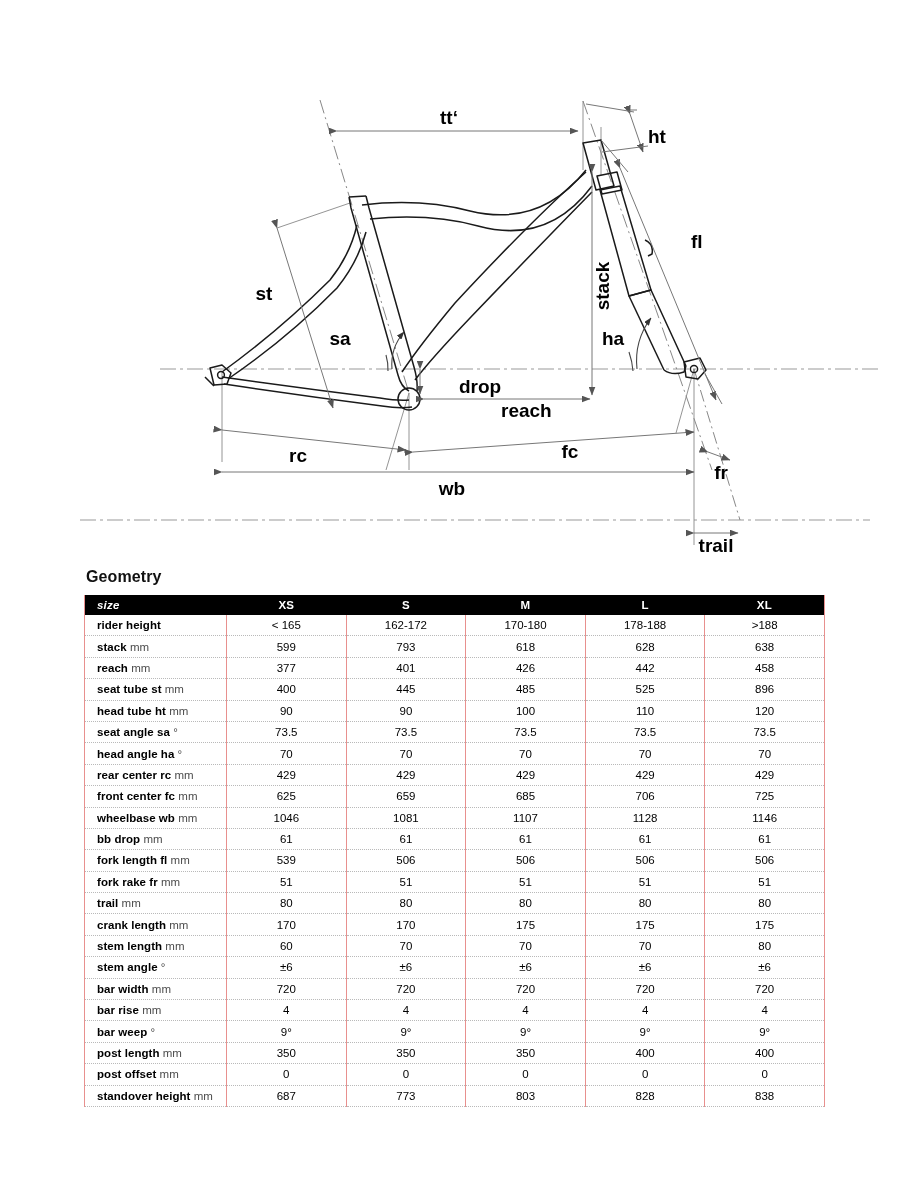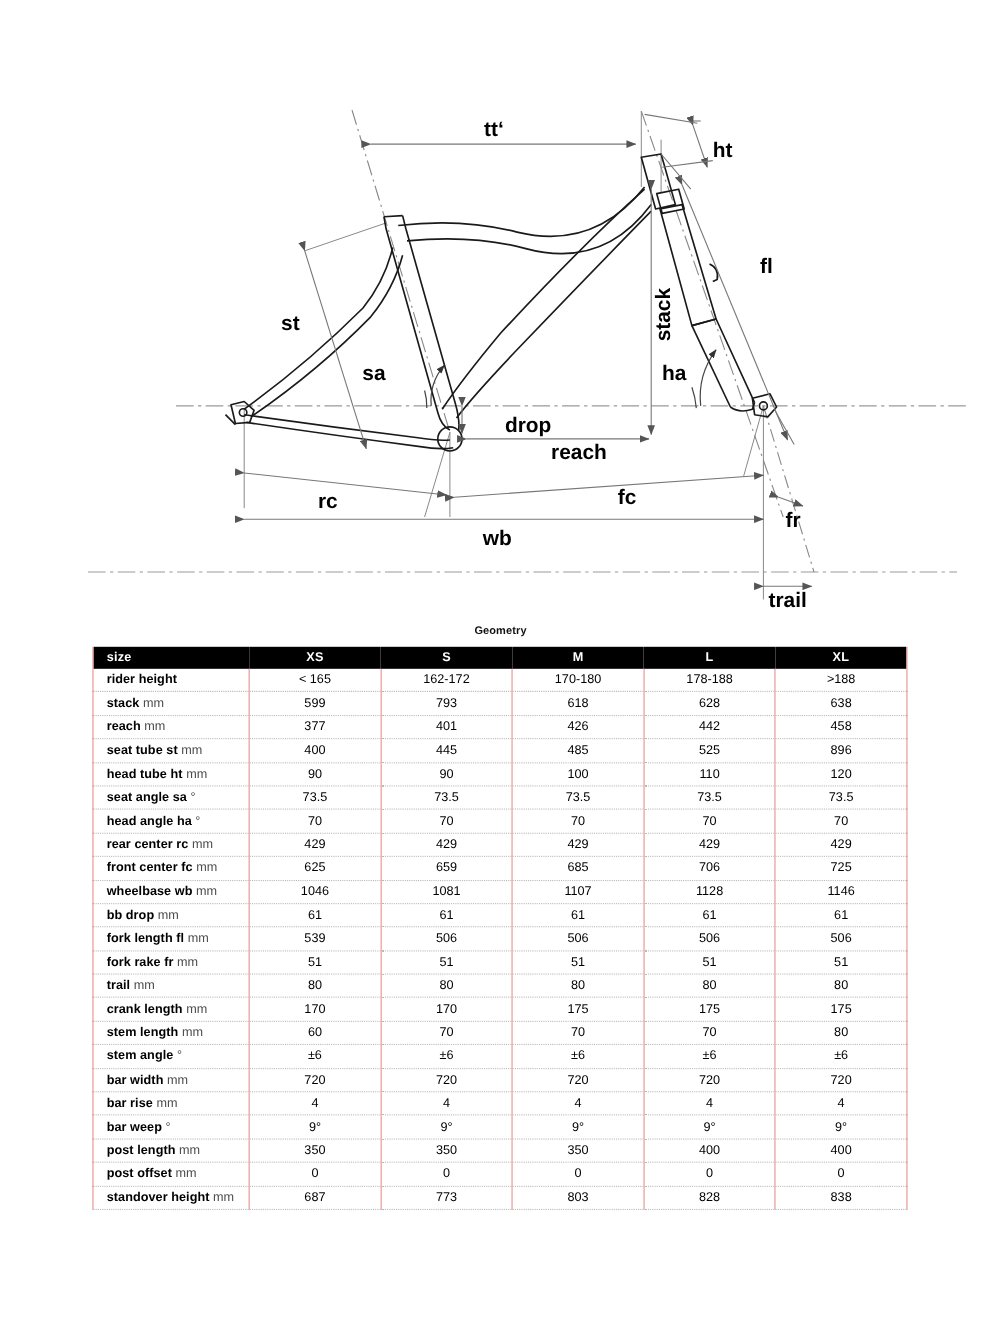--- a/index.html
+++ b/index.html
@@ -37,26 +37,25 @@
   }
 
   
   #geometry-section {
     position: absolute;
     left: 84px;
     top: 568px;
     width: 740px;
   }
   #geometry-title {
-    font-size: 10px;
+    font-size: 16px;
     font-weight: bold;
     letter-spacing: 0.1px;
     margin: 0 0 9px 2px;
     color: #111;
-    text-align: center;
   }
   table.geo {
     border-collapse: collapse;
     width: 740px;
     table-layout: fixed;
     border-left: 1px solid #e8908e;
     border-right: 1px solid #e8908e;
   }
   table.geo col.c-label { width: 142px; }
   table.geo col.c-val   { width: 119.6px; }
@@ -68,20 +67,21 @@
     font-weight: bold;
     height: 20px;
     padding: 0;
     text-align: center;
     vertical-align: middle;
     letter-spacing: 0.2px;
   }
   table.geo thead th.hdr-label {
     text-align: left;
     padding-left: 12px;
+    font-style: italic;
   }
 
   table.geo tbody td {
     height: 20.4px;
     padding: 0;
     font-size: 11.5px;
     text-align: center;
     vertical-align: middle;
     border-bottom: 1px dotted #b9b9b9;
     border-right: 1px solid #e8908e;

